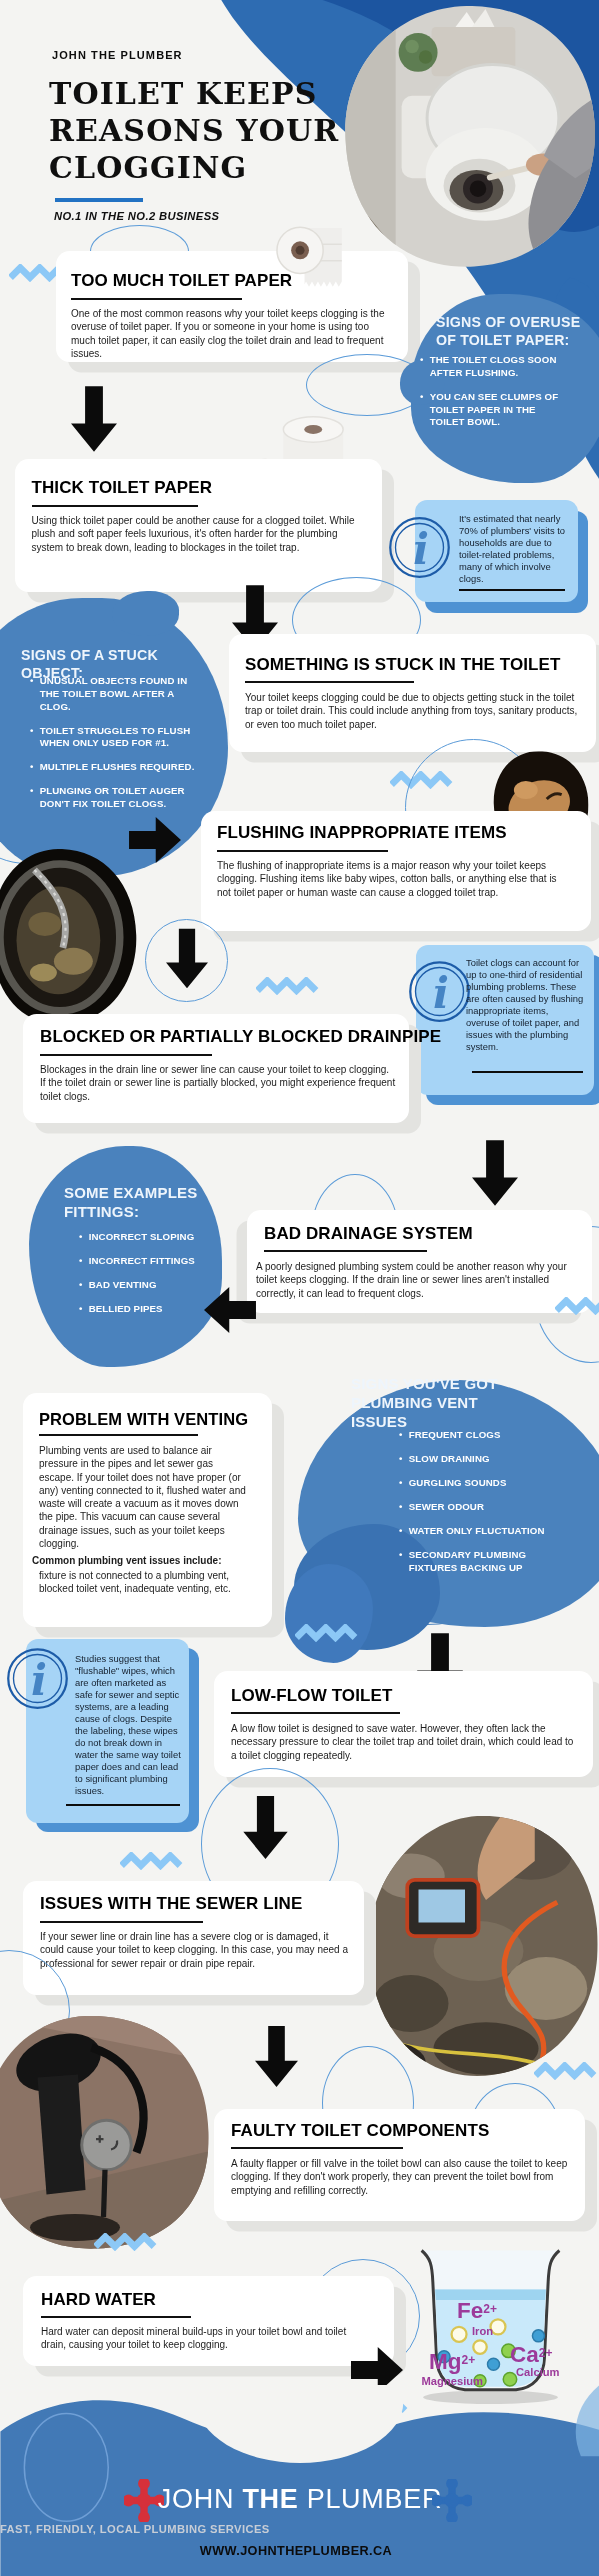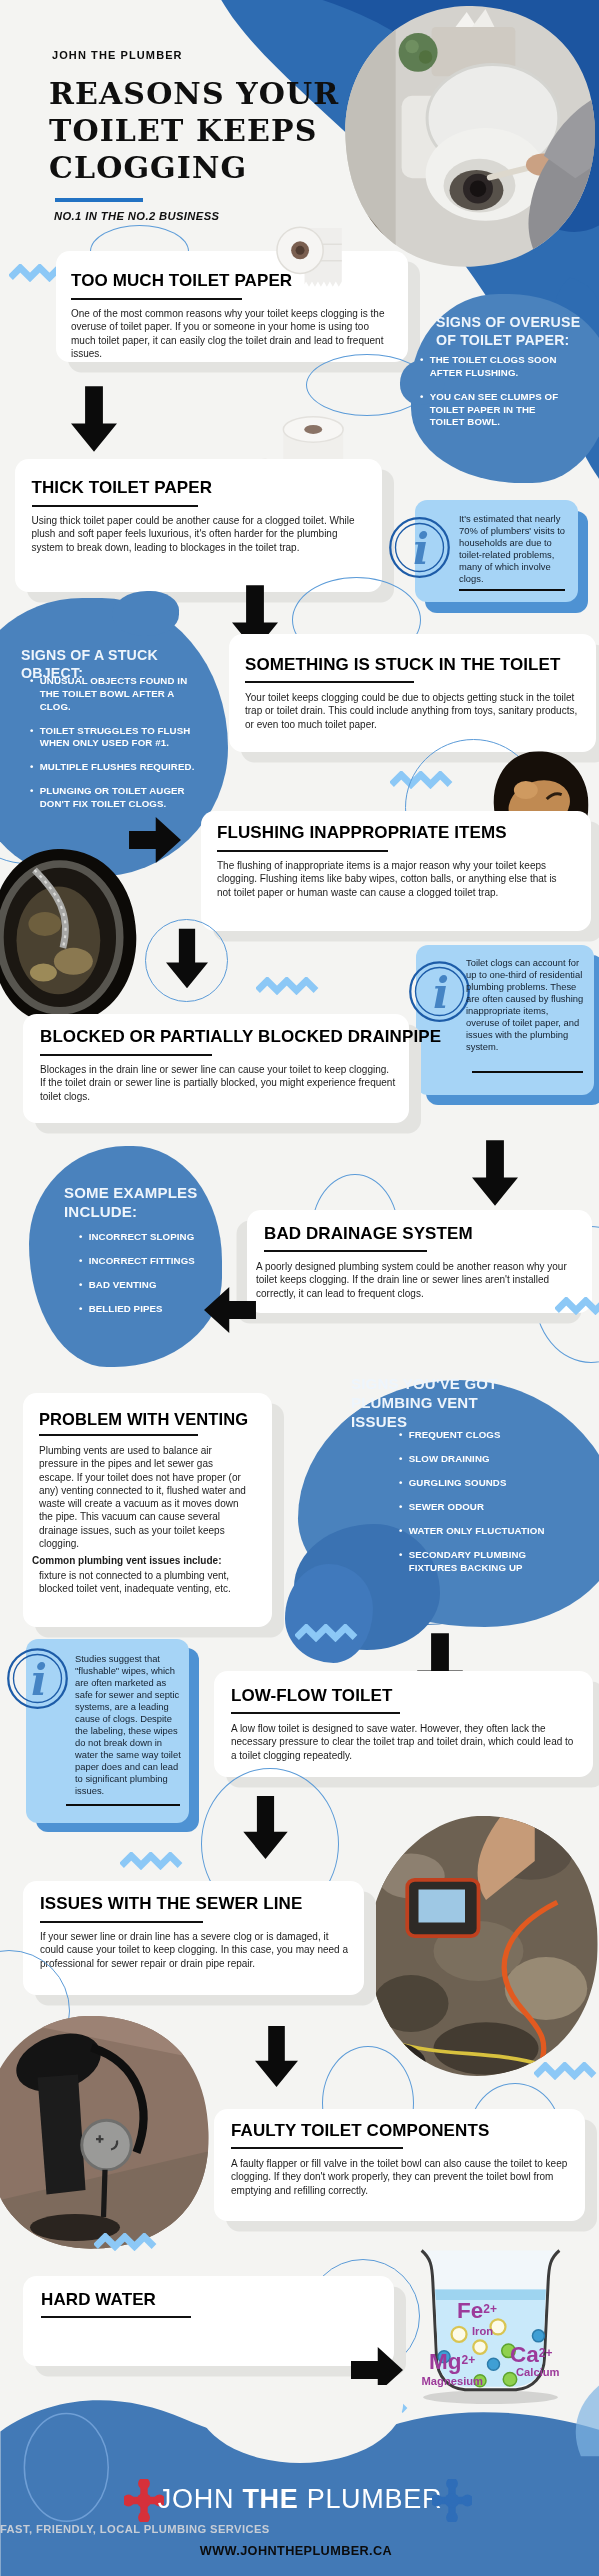--- a/index.html
+++ b/index.html
@@ -76,22 +76,22 @@
       <circle cx="180" cy="244" r="11" fill="#161212"></circle>
       <rect x="192" y="226" width="72" height="8" rx="4" fill="#ddd8cd" transform="rotate(-14 192 230)"></rect>
       <ellipse cx="268" cy="212" rx="24" ry="15" fill="#caa183"></ellipse>
       <path d="M340,150 C290,175 255,215 248,280 C245,310 255,335 270,350 L340,350 Z" fill="#8e8e92"></path>
       <path d="M340,120 C305,140 280,170 268,200 L310,230 L340,210 Z" fill="#9a9a9e"></path>
     </g>
   </svg>
 
   <div class="hdr-brand">JOHN THE PLUMBER</div>
   <div class="hdr-title">
+    <div>TOILET KEEPS</div>
     <div>REASONS YOUR</div>
-    <div>TOILET KEEPS</div>
     <div>CLOGGING</div>
   </div>
   <div class="hdr-rule"></div>
   <div class="hdr-tag">NO.1 IN THE NO.2 BUSINESS</div>
 
   <svg class="zz" style="left:9px;top:264px" width="63" height="18" viewBox="0 0 84 24">
     <polyline points="2,18 15,5 28,18 41,5 54,18 67,5 80,18" fill="none" stroke="#8cc8f6" stroke-width="9"></polyline>
   </svg>
   <div class="ellipse-o" style="left:90px;top:225px;width:97px;height:52px;border-bottom:none;"></div>
 
@@ -250,21 +250,21 @@
 
   <div class="ellipse-o" style="left:311px;top:1174px;width:86px;height:116px;"></div>
   <div class="ellipse-o" style="left:534px;top:1226px;width:112px;height:135px;"></div>
   <svg class="arrow" style="left:472px;top:1140px" width="46" height="66" viewBox="0 0 62 88">
     <path d="M31,88 L0,50 L19,50 L19,0 L43,0 L43,50 L62,50 Z" fill="#0b0b0b"></path>
   </svg>
 
   <div class="blob" style="left:28.5px;top:1146px;width:193px;height:221px;border-radius:52% 48% 58% 42% / 46% 54% 42% 58%;"></div>
   <div class="blob-title" style="left:64px;top:1183px;width:135px;font-size:15px;">
     <div>SOME EXAMPLES</div>
-    <div>INCLUDE:</div>
+    <div>FITTINGS:</div>
   </div>
   <div class="bullets" style="left:79px;top:1231px;width:127px;">
     <div class="bullet">INCORRECT SLOPING</div>
     <div class="bullet">INCORRECT FITTINGS</div>
     <div class="bullet">BAD VENTING</div>
     <div class="bullet">BELLIED PIPES</div>
   </div>
 
   <div class="card" style="left:247px;top:1210px;width:345px;height:103px;box-shadow:-10.5px 10.5px 0 #e3e3e0;"></div>
   <div class="sec-title" style="left:264px;top:1224px">BAD DRAINAGE SYSTEM</div>
@@ -396,20 +396,21 @@
   <div class="body-txt" style="left:231px;top:2157px;width:341px;">A faulty flapper or fill valve in the toilet bowl can also cause the toilet to keep clogging. If they don't work properly, they can prevent the toilet bowl from emptying and refilling correctly.</div>
 
   <svg class="zz" style="left:94px;top:2233px" width="63" height="18" viewBox="0 0 84 24">
     <polyline points="2,18 15,5 28,18 41,5 54,18 67,5 80,18" fill="none" stroke="#8cc8f6" stroke-width="9"></polyline>
   </svg>
   <div class="ellipse-o" style="left:306px;top:2259px;width:112px;height:112px;"></div>
 
   <div class="card" style="left:22.5px;top:2276px;width:371px;height:90px;"></div>
   <div class="sec-title" style="left:41px;top:2290px">HARD WATER</div>
   <div class="rule" style="left:41px;top:2316px;width:150px;"></div>
+  <div class="body-txt" style="left:41px;top:2325px;width:330px;">Hard water can deposit mineral build-ups in your toilet bowl and toilet drain, causing your toilet to keep clogging.</div>
 
   <svg class="arrow" style="left:351px;top:2346px" width="52" height="48" viewBox="0 0 70 62">
     <path d="M70,31 L36,0 L36,19 L0,19 L0,43 L36,43 L36,62 Z" fill="#0b0b0b"></path>
   </svg>
 
   <div class="abs" style="left:405px;top:2246px;width:171px;height:161px;">
     <svg class="abs" style="left:0;top:0" width="171" height="161" viewBox="0 0 228 215">
       <ellipse cx="114" cy="202" rx="90" ry="9" fill="#00000022"></ellipse>
       <path d="M22,6 C34,16 36,26 37,48 L42,150 C43,174 57,190 80,192 L148,192 C171,190 185,174 186,150 L191,48 C192,26 194,16 206,6" fill="#f2f7fa" stroke="#3c3c3c" stroke-width="4"></path>
       <path d="M40,58 L44,150 C45,172 58,186 80,188 L148,188 C170,186 183,172 184,150 L188,58 Z" fill="#c9e9fa"></path>

